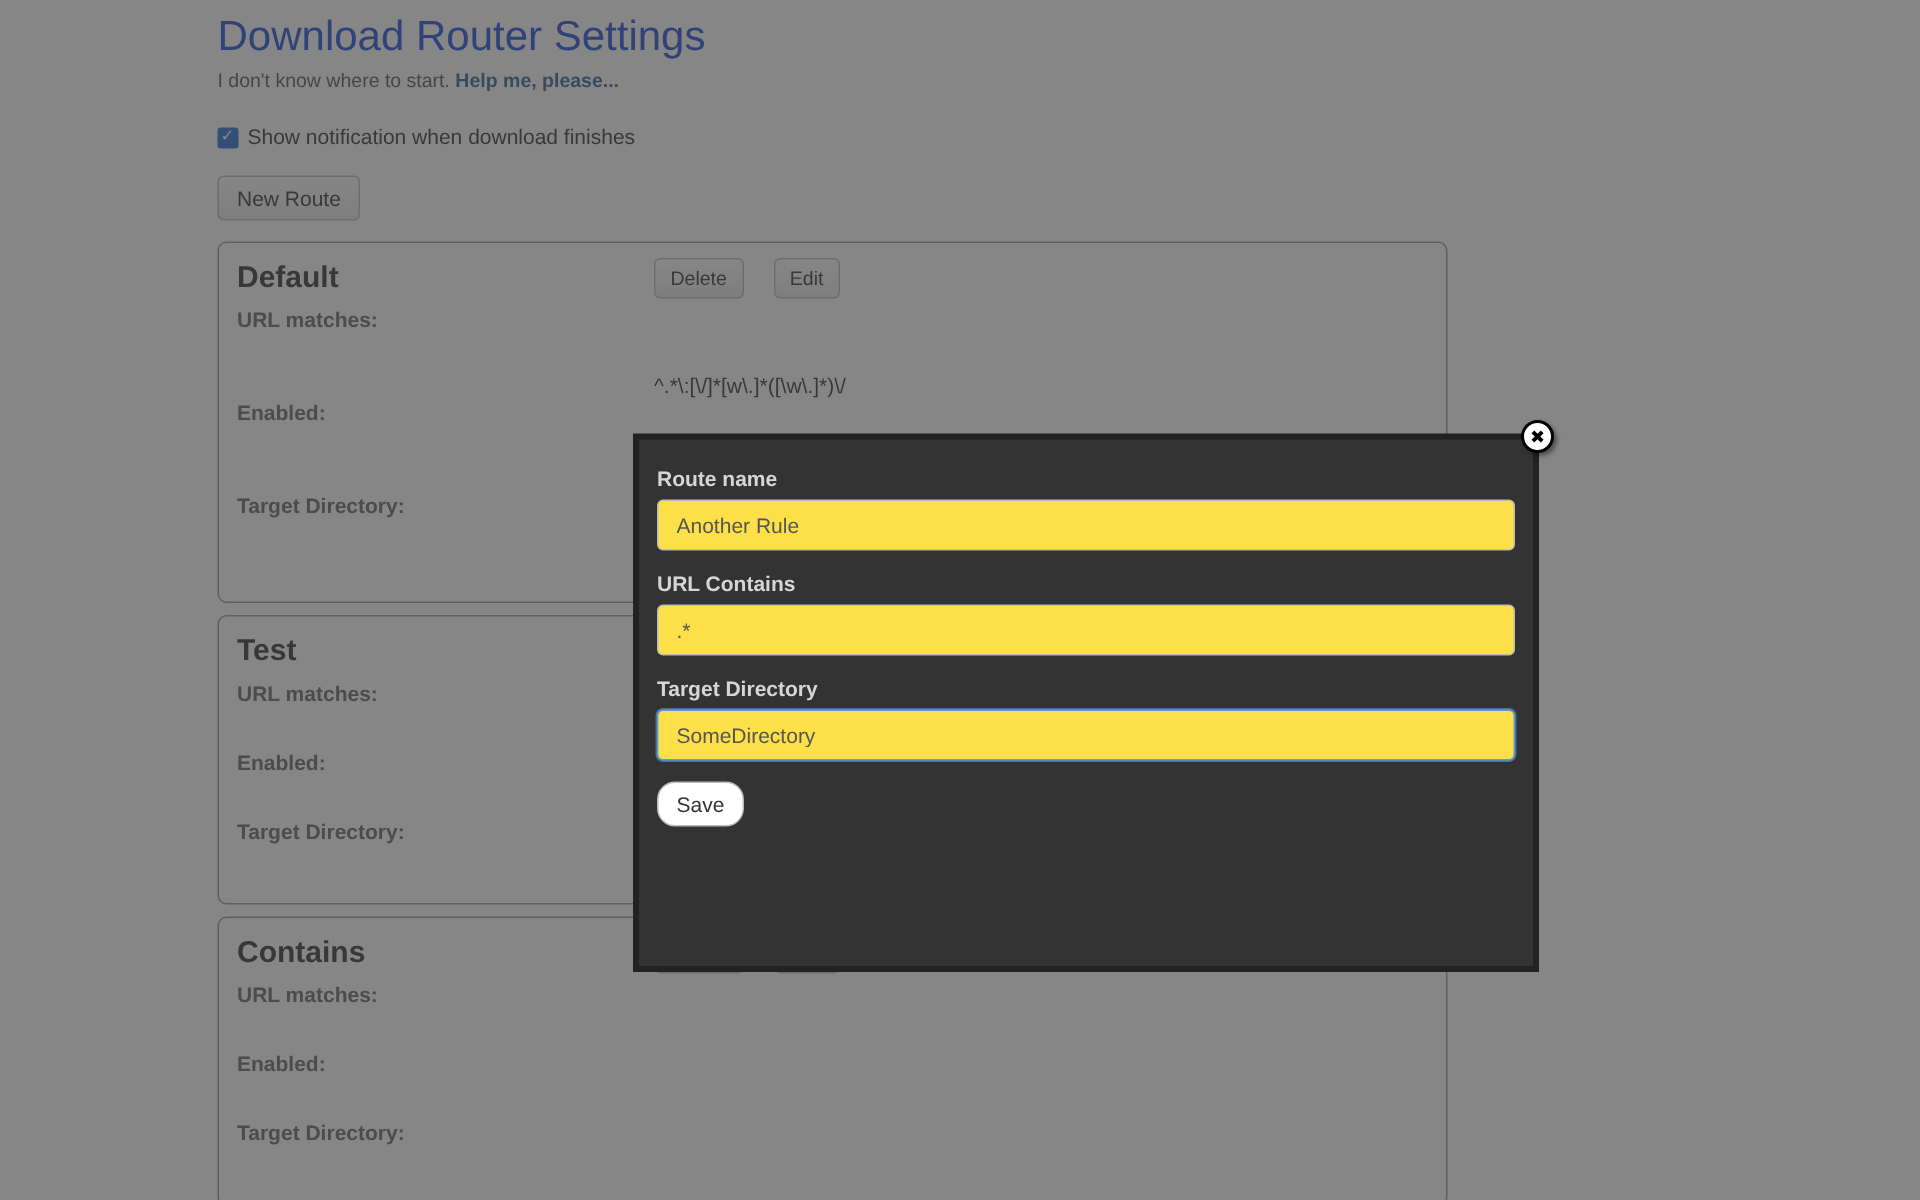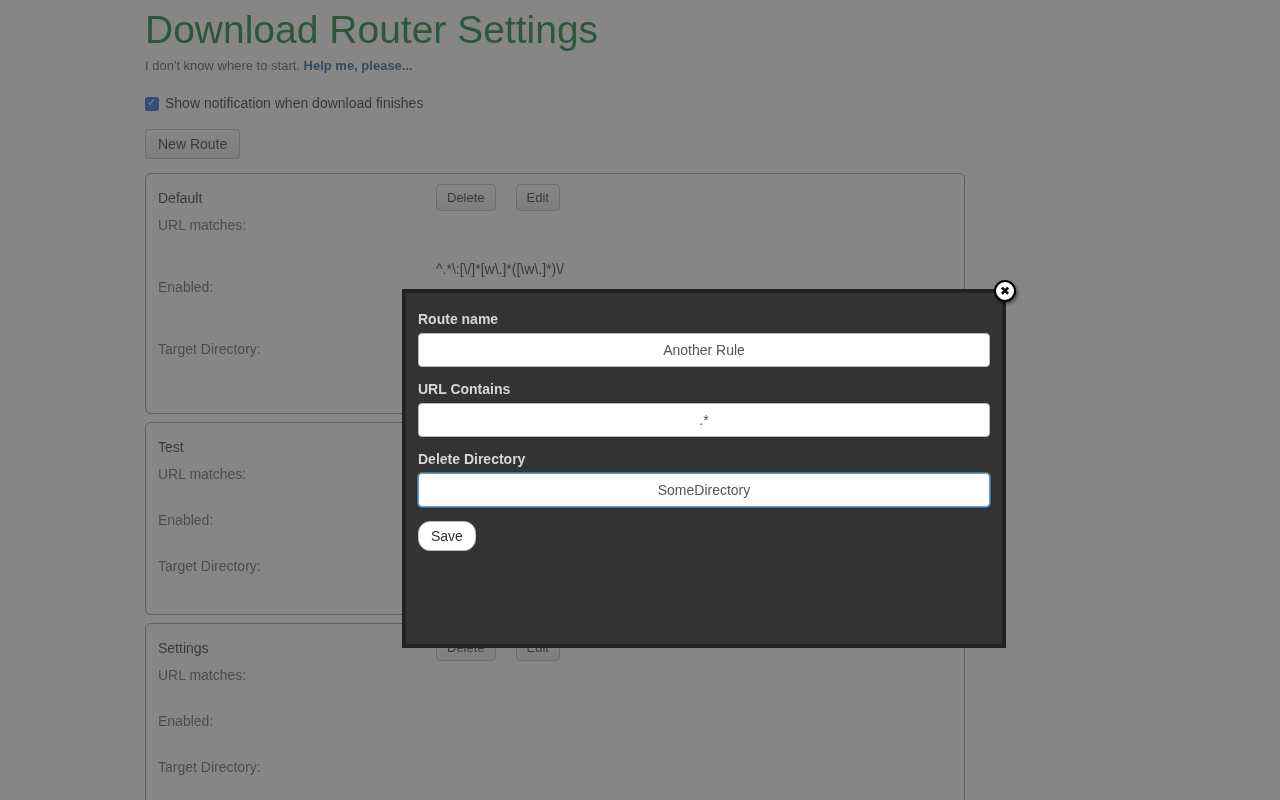--- a/index.html
+++ b/index.html
@@ -10,23 +10,23 @@
       color: #333;
       font-size: 14px;
       position: relative;
     }
     .page {
       width: 820px;
       margin-left: 145px;
       padding-top: 8px;
     }
     h1 {
-      font-size: 39px;
+      font-size: 28px;
       font-weight: 500;
-      color: #15803d;
+      color: #1d4ed8;
       margin-bottom: 6px;
     }
     .intro {
       font-size: 13px;
       color: #555;
       margin-bottom: 22px;
     }
     .intro a {
       color: #2a6496;
       text-decoration: none;
@@ -73,51 +73,51 @@
       padding: 10px 12px 12px;
       margin-bottom: 8px;
       background: #fff;
     }
     .panel-head {
       display: flex;
       align-items: center;
       margin-bottom: 6px;
     }
     .panel-name {
-      font-weight: 400;
+      font-weight: 700;
       width: 278px;
-      font-size: 14px;
+      font-size: 20px;
     }
     .panel-actions { display: flex; gap: 20px; }
     .panel-body {
       display: grid;
       grid-template-columns: 278px 1fr;
       row-gap: 2px;
       font-size: 14px;
     }
-    .pb-label { color: #666; font-weight: 400; }
+    .pb-label { color: #666; font-weight: 700; }
     .pb-val { color: #333; margin-top: 44px; }
     .smallchk {
       appearance: none;
       width: 12px; height: 12px;
       border: 1px solid #888;
       border-radius: 2px;
       background: #fff;
       vertical-align: middle;
     }
 
     
     .overlay {
       position: absolute;
       inset: 0;
       background: rgba(60,60,60,0.62);
     }
     .modal-wrap {
       position: absolute;
-      left: 402px;
+      left: 422px;
       top: 289px;
       width: 604px;
       height: 359px;
       padding-left: 42px;
     }
     .modal-shadow {
       position: absolute;
       left: 0; top: 0;
       width: 604px; height: 359px;
       background: #222;
@@ -140,23 +140,22 @@
       margin-bottom: 6px;
     }
     .finput {
       width: 100%;
       height: 34px;
       border: 1px solid #bbb;
       border-radius: 4px;
       padding: 6px 12px;
       font-size: 14px;
       color: #555;
-      background: #ffffff;
+      background: #fde047;
       outline: none;
-      text-align: center;
     }
     .finput.focused {
       border-color: #5b9dd9;
       box-shadow: 0 0 0 1px rgba(91,157,217,0.6);
     }
     .modal .btn { background: #ffffff; border-color: #bbb; border-radius: 12px; }
     .close-btn {
       position: absolute;
       right: -10px;
       top: -9px;
@@ -227,21 +226,21 @@
       <div class="pb-val"></div>
       <div class="pb-label">Enabled:</div>
       <div class="pb-val"></div>
       <div class="pb-label">Target Directory:</div>
       <div class="pb-val"></div>
     </div>
   </div>
 
   <div class="panel">
     <div class="panel-head">
-      <div class="panel-name">Settings</div>
+      <div class="panel-name">Contains</div>
       <div class="panel-actions">
         <button class="btn btn-sm">Delete</button>
         <button class="btn btn-sm">Edit</button>
       </div>
     </div>
     <div class="panel-body">
       <div class="pb-label">URL matches:</div>
       <div class="pb-val"></div>
       <div class="pb-label">Enabled:</div>
       <div class="pb-val"></div>
@@ -258,19 +257,19 @@
   <div class="modal">
     <div class="fgroup">
       <label class="flabel">Route name</label>
       <input class="finput" type="text" value="Another Rule" style="">
     </div>
     <div class="fgroup">
       <label class="flabel">URL Contains</label>
       <input class="finput" type="text" value=".*" style="">
     </div>
     <div class="fgroup">
-      <label class="flabel">Delete Directory</label>
+      <label class="flabel">Target Directory</label>
       <input class="finput focused" type="text" value="SomeDirectory" style="">
     </div>
     <button class="btn">Save</button>
   </div>
   <div class="close-btn"></div>
 </div>
 
 </body></html>

